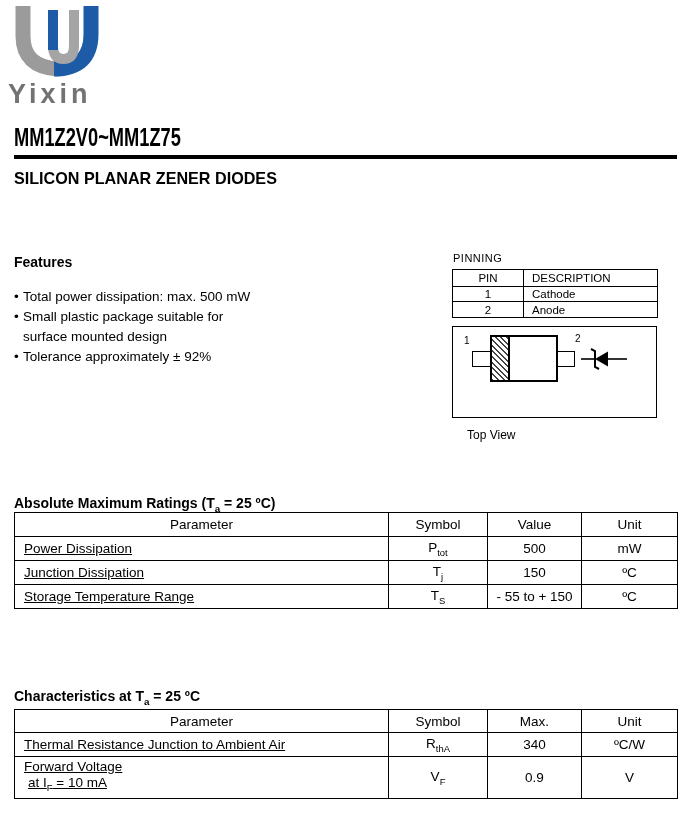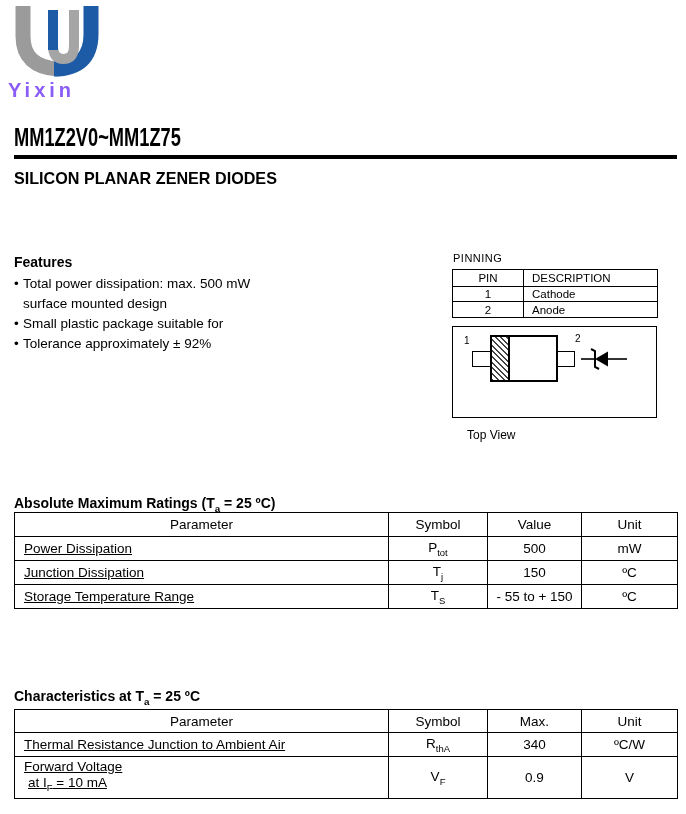--- a/index.html
+++ b/index.html
@@ -3,35 +3,35 @@
 <meta charset="utf-8">
 <style>
   html,body{margin:0;padding:0;}
   body{
     width:686px;height:814px;position:relative;background:#ffffff;
     font-family:"Liberation Sans",sans-serif;color:#000;overflow:hidden;
   }
   
   .logo-svg{position:absolute;left:14px;top:6px;}
   .brand{
-    position:absolute;left:8px;top:79px;font-size:20px;font-weight:bold;
-    letter-spacing:4px;color:#8b5cf6;
+    position:absolute;left:8px;top:79px;font-size:27px;font-weight:bold;
+    letter-spacing:4px;color:#737373;
   }
   .part-title{
     position:absolute;left:14px;top:123px;font-size:25px;font-weight:bold;
     white-space:nowrap;transform:scaleX(0.73);transform-origin:0 50%;
   }
   .rule{position:absolute;left:14px;top:155px;width:663px;height:4px;background:#000;}
   .subtitle{
     position:absolute;left:14px;top:169px;font-size:17px;font-weight:bold;
     white-space:nowrap;transform:scaleX(0.95);transform-origin:0 50%;
   }
   
   .features{position:absolute;left:14px;top:254px;width:410px;}
-  .features-title{font-size:14px;font-weight:bold;margin-bottom:4px;}
+  .features-title{font-size:14px;font-weight:bold;margin-bottom:17px;}
   .feat-line{font-size:13.5px;line-height:20px;white-space:nowrap;}
   .bullet{display:inline-block;width:9px;}
   .cont{padding-left:9px;}
   
   .pinning-label{position:absolute;left:453px;top:252px;font-size:11px;letter-spacing:0.5px;}
   table{border-collapse:collapse;table-layout:fixed;position:absolute;padding-left:43px;}
   td{border:1px solid #000;text-align:center;padding:0;overflow:hidden;}
   .pin-table{left:452px;top:269px;width:205px;font-size:11.5px;}
   .pin-table td.left{text-align:left;padding-left:8px;}
   
@@ -80,22 +80,22 @@
 </svg>
 <div class="brand">Yixin</div>
 
 <div class="part-title">MM1Z2V0~MM1Z75</div>
 <div class="rule"></div>
 <div class="subtitle">SILICON PLANAR ZENER DIODES</div>
 
 <div class="features">
   <div class="features-title">Features</div>
   <div class="feat-line"><span class="bullet">•</span><span>Total power dissipation: max. 500 mW</span></div>
+  <div class="feat-line"><span class="bullet">•</span><span>Small plastic package suitable for</span></div>
   <div class="feat-line cont"><span>surface mounted design</span></div>
-  <div class="feat-line"><span class="bullet">•</span><span>Small plastic package suitable for</span></div>
   <div class="feat-line"><span class="bullet">•</span><span>Tolerance approximately ± 92%</span></div>
 </div>
 
 <div class="pinning-label">PINNING</div>
 <table class="pin-table">
   <colgroup>
       <col style="width:71px">
       <col style="width:134px">
     </colgroup>
   <tbody>

